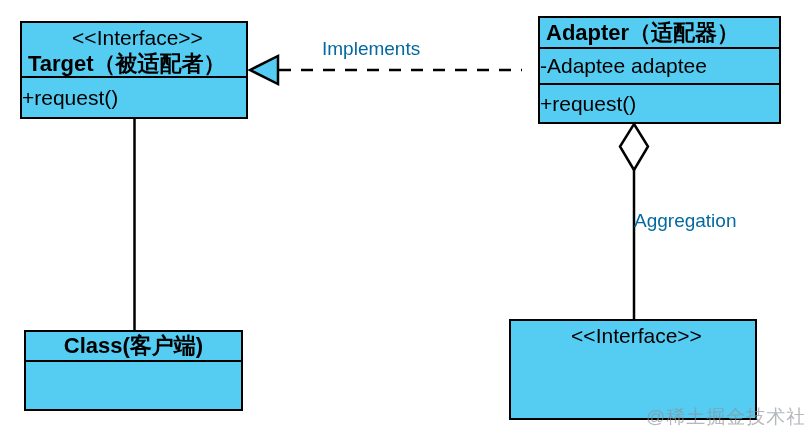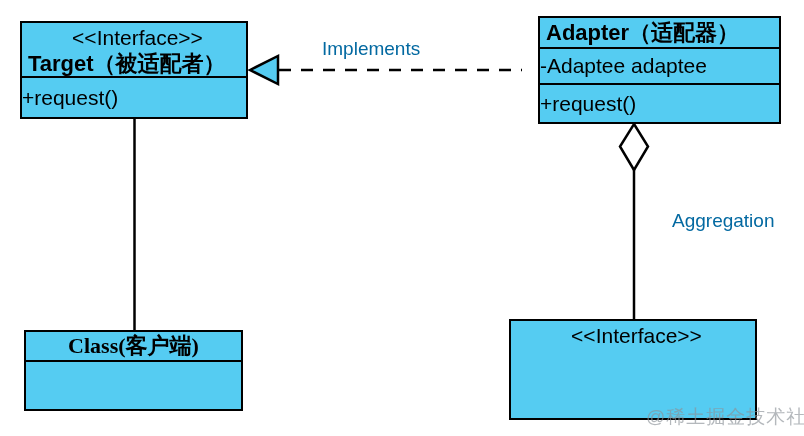--- a/index.html
+++ b/index.html
@@ -39,21 +39,21 @@
     white-space:nowrap;
     margin-left:7px;
   }
   .cname {
     font-weight:bold;
     font-size:22px;
     line-height:26px;
     padding-left:6px;
     white-space:nowrap;
   }
-  .cname.centered { text-align:left; padding-left:0;font-family:Liberation Serif, serif; }
+  .cname.centered { text-align:left; padding-left:0; }
   .member {
     font-size:21px;
     white-space:nowrap;
     display:flex;
     align-items:center;
     height:100%;
   }
 
   .rel-label {
     position:absolute;
@@ -87,21 +87,21 @@
   #box-adapter .method-comp { flex:1; }
 
   #box-client  .title-comp  { height:28px; display:flex; align-items:center; justify-content:center; }
   #box-client  .empty-comp  { flex:1; }
 
   #box-adaptee .title-comp  { height:54px; }
   #box-adaptee .method-comp { flex:1; }
 
   #label-implements  { left:322px; top:38px;  }
   #label-association { left:152px; top:210px; }
-  #label-aggregation { left:672px; top:210px; }
+  #label-aggregation { left:634px; top:210px; }
 </style>
 </head>
 <body>
 
 <div class="canvas">
 
   <svg class="connector-layer" width="804" height="436" viewBox="0 0 804 436" xmlns="http://www.w3.org/2000/svg">
 
     <line x1="279" y1="70" x2="522" y2="70" stroke="#000" stroke-width="2.5" stroke-dasharray="12 10"></line>
 

